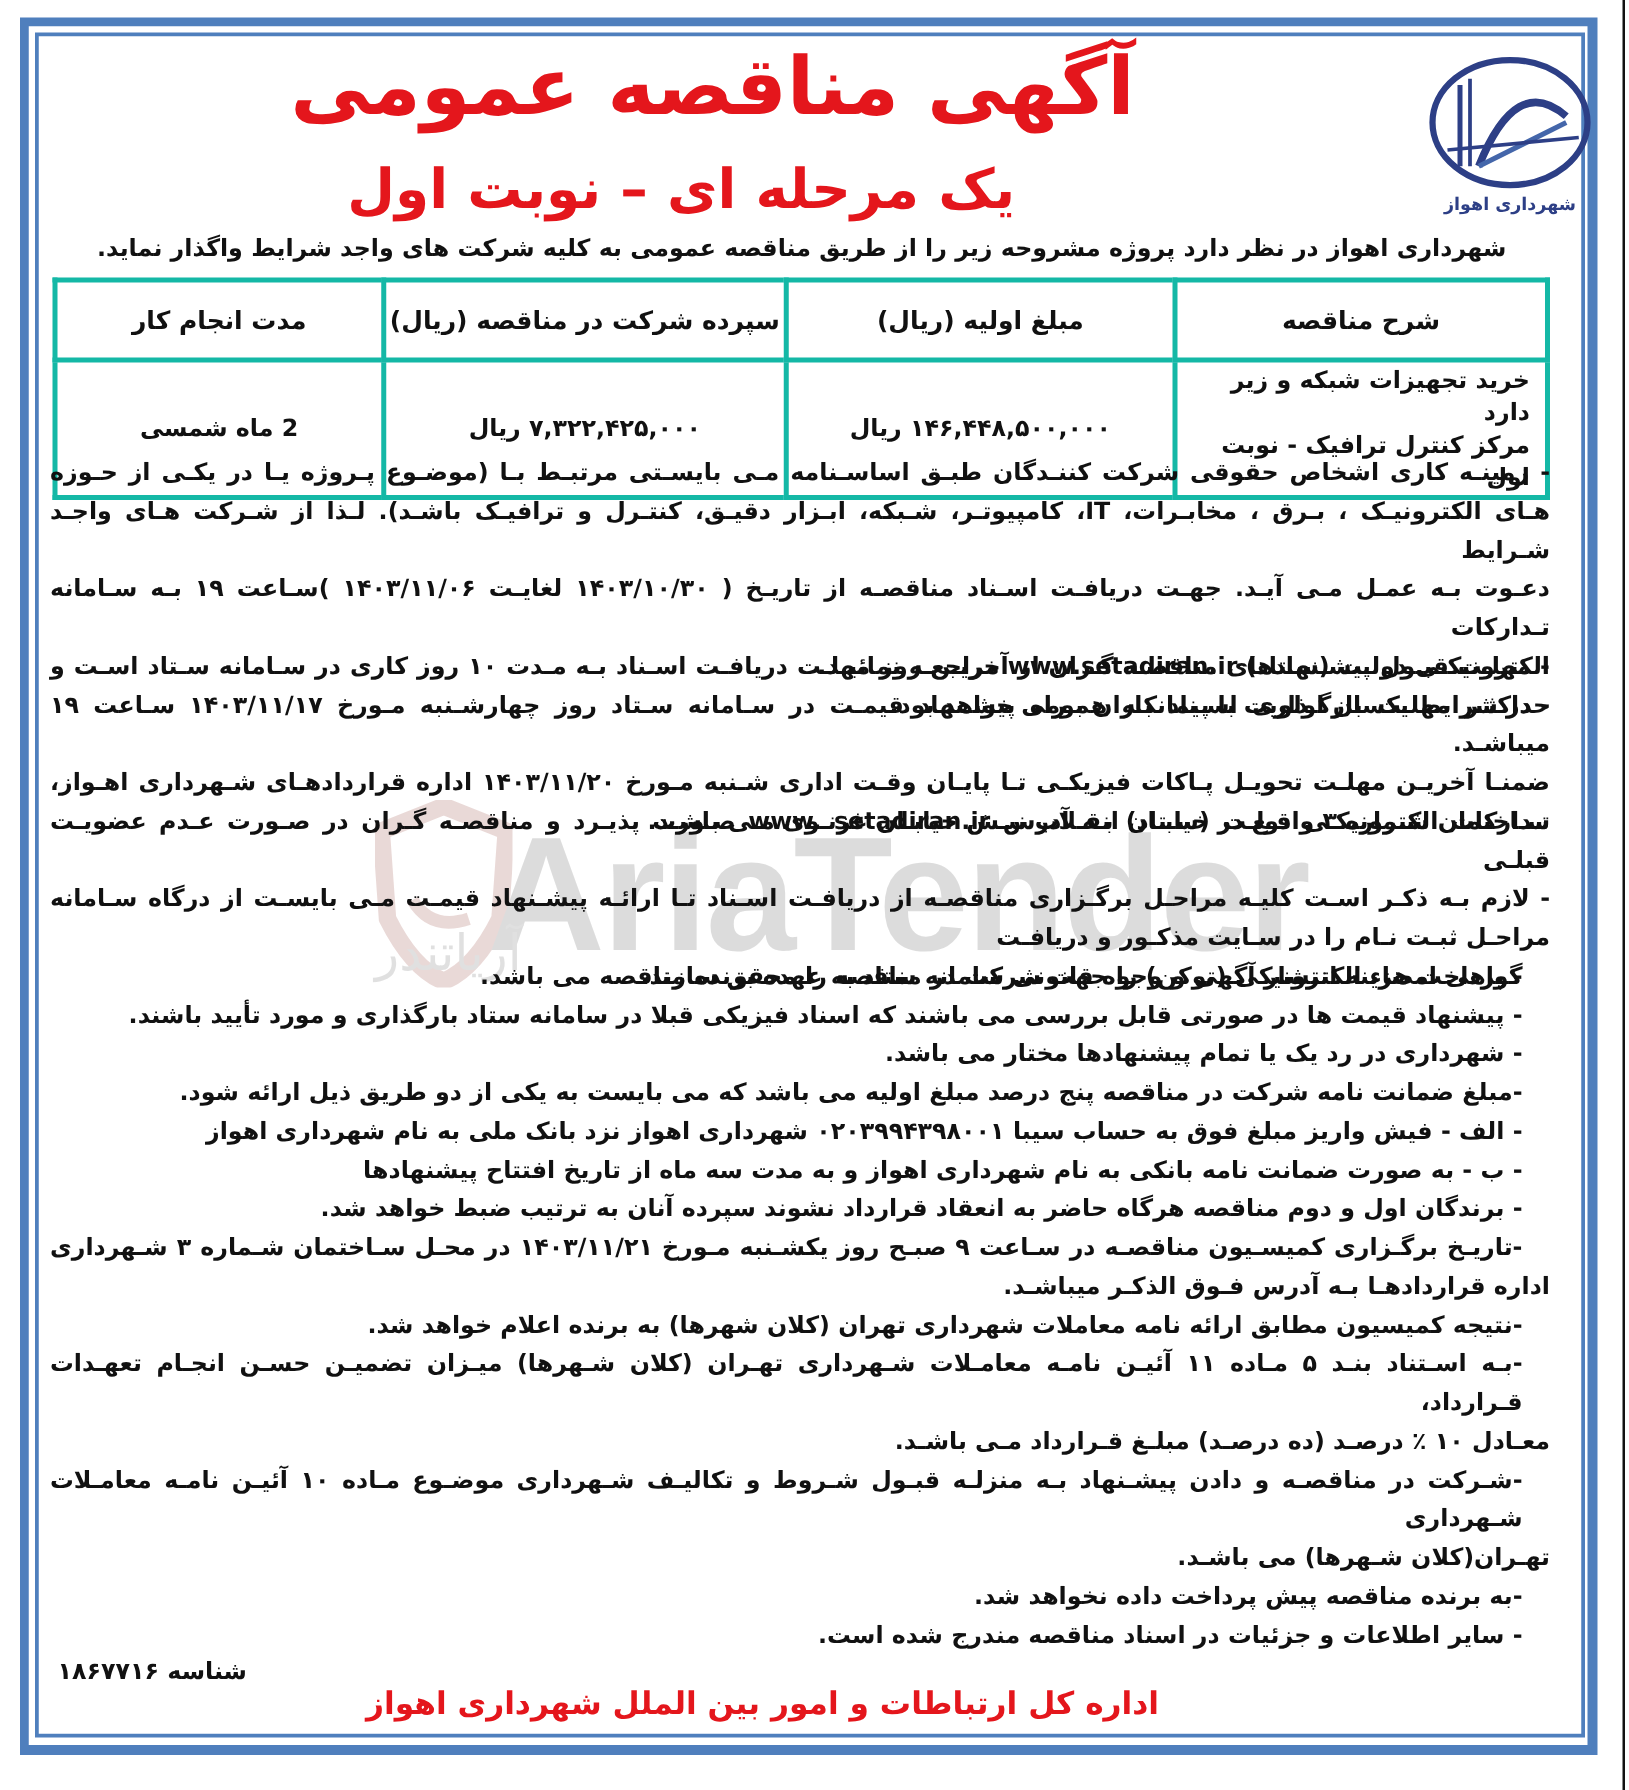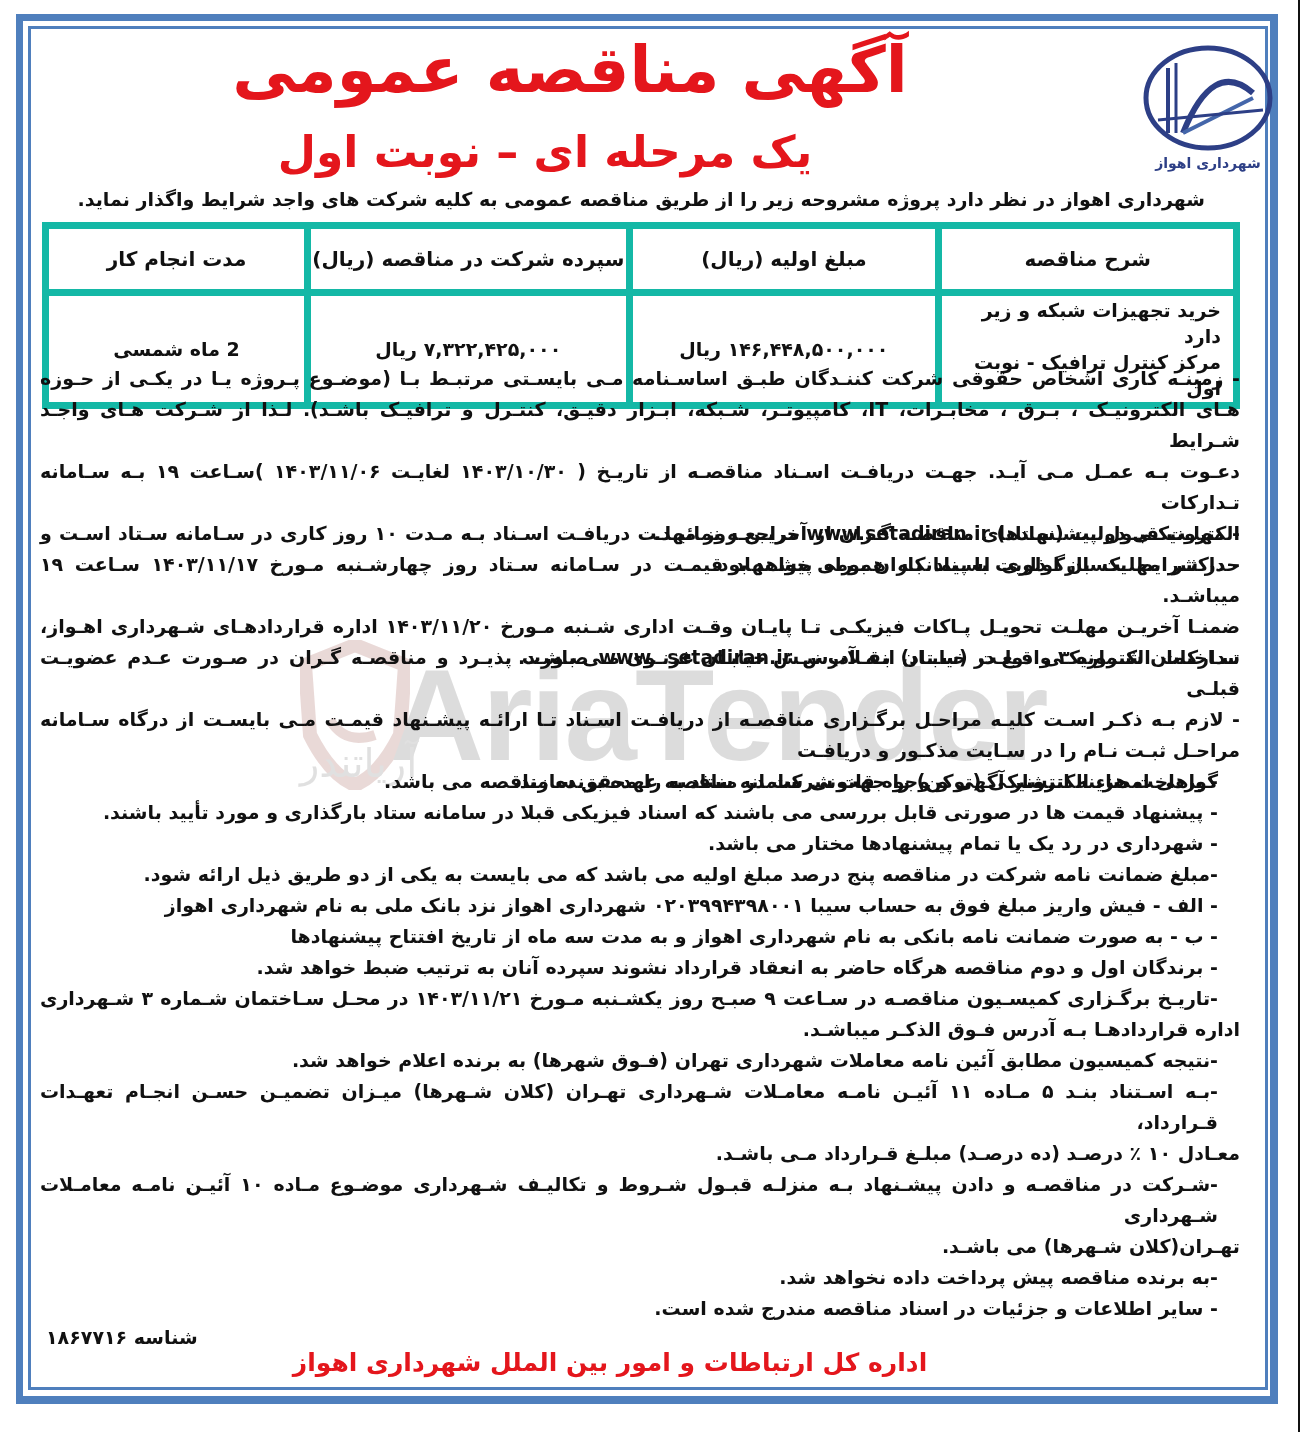--- a/index.html
+++ b/index.html
@@ -6,21 +6,21 @@
   body { width:1303px; height:1432px; position:relative; overflow:hidden; font-family:"DejaVu Sans", sans-serif; }
   .frame-outer { position:absolute; left:16px; top:14px; width:1262px; height:1390px; border:7px solid #4f7fbd; border-right-width:8px; border-bottom-width:8px; box-sizing:border-box; }
   .frame-inner { position:absolute; left:28px; top:26px; width:1240px; height:1364px; border:3px solid #4f7fbd; box-sizing:border-box; }
   .right-line { position:absolute; left:1298px; top:0; width:2px; height:1432px; background:#111; }
   .content { position:absolute; left:40px; top:30px; width:1200px; direction:rtl; color:#111; }
   .logo { position:absolute; right:-38px; top:8px; width:140px; height:140px; }
   .title { position:absolute; left:0; right:0; top:0px; text-align:center; color:#e4161c; font-weight:bold; font-size:64px; line-height:80px; font-family:"DejaVu Sans", sans-serif; transform:translateX(-70px); }
   .subtitle { position:absolute; left:0; right:0; top:92px; text-align:center; color:#e4161c; font-weight:bold; font-size:44px; line-height:60px; transform:translateX(-95px); }
   .intro { position:absolute; right:35px; top:158px; font-size:19px; font-weight:bold; white-space:nowrap; }
   table.tender { position:absolute; left:2px; top:192px; width:1198px; border-collapse:collapse; direction:rtl; }
-  table.tender th, table.tender td { border:7px solid #14b8a6; text-align:center; font-weight:bold; }
+  table.tender th, table.tender td { border:4px solid #14b8a6; text-align:center; font-weight:bold; }
   table.tender th { height:58px; font-size:20px; }
   table.tender td { height:72px; font-size:19px; }
   table.tender td.desc { text-align:right; padding-right:12px; line-height:26px; }
   .para { position:absolute; right:0; left:0; font-size:19px; font-weight:bold; line-height:31px; text-align:justify; text-align-last:right; }
   .p-line { display:block; white-space:nowrap; }
   .just { text-align:justify; text-align-last:justify; white-space:normal; }
   .watermark { position:absolute; left:300px; top:640px; width:700px; height:160px; opacity:0.22; pointer-events:none; }
   .wm-text { position:absolute; left:90px; top:0; font-size:130px; font-weight:bold; color:#666; letter-spacing:-2px; line-height:150px; font-family:"Liberation Sans", sans-serif; }
   .wm-sub { position:absolute; left:0px; top:100px; font-size:40px; color:#777; direction:rtl; letter-spacing:18px; }
   .id-label { position:absolute; left:6px; top:1296px; font-size:19px; font-weight:bold; direction:rtl; }
@@ -107,21 +107,21 @@
     <span class="p-line">- شهرداری در رد یک یا تمام پیشنهادها مختار می باشد.</span>
     <span class="p-line">-مبلغ ضمانت نامه شرکت در مناقصه پنج درصد مبلغ اولیه می باشد که می بایست به یکی از دو طریق ذیل ارائه شود.</span>
     <span class="p-line">- الف - فیش واریز مبلغ فوق به حساب سیبا ۰۲۰۳۹۹۴۳۹۸۰۰۱ شهرداری اهواز نزد بانک ملی به نام شهرداری اهواز</span>
     <span class="p-line">- ب - به صورت ضمانت نامه بانکی به نام شهرداری اهواز و به مدت سه ماه از تاریخ افتتاح پیشنهادها</span>
     <span class="p-line">- برندگان اول و دوم مناقصه هرگاه حاضر به انعقاد قرارداد نشوند سپرده آنان به ترتیب ضبط خواهد شد.</span>
   </div>
 
   <div class="para" style="top:953px">
     <span class="p-line just" style="padding-right:22px">-تاریـخ برگـزاری کمیسـیون مناقصـه در سـاعت ۹ صبـح روز یکشـنبه مـورخ ۱۴۰۳/۱۱/۲۱ در محـل سـاختمان شـماره ۳ شـهرداری</span>
     <span class="p-line">اداره قراردادهـا بـه آدرس فـوق الذکـر میباشـد.</span>
-    <span class="p-line" style="padding-right:22px">-نتیجه کمیسیون مطابق آئین نامه معاملات شهرداری تهران (فـوق شهرها) به برنده اعلام خواهد شد.</span>
+    <span class="p-line" style="padding-right:22px">-نتیجه کمیسیون مطابق ارائه نامه معاملات شهرداری تهران (کلان شهرها) به برنده اعلام خواهد شد.</span>
   </div>
 
   <div class="para" style="top:1046px">
     <span class="p-line just" style="padding-right:22px">-بـه اسـتناد بنـد ۵ مـاده ۱۱ آئیـن نامـه معامـلات شـهرداری تهـران (کلان شـهرها) میـزان تضمیـن حسـن انجـام تعهـدات قـرارداد،</span>
     <span class="p-line">معـادل ۱۰ ٪ درصـد (ده درصـد) مبلـغ قـرارداد مـی باشـد.</span>
     <span class="p-line just" style="padding-right:22px">-شـرکت در مناقصـه و دادن پیشـنهاد بـه منزلـه قبـول شـروط و تکالیـف شـهرداری موضـوع مـاده ۱۰ آئیـن نامـه معامـلات شـهرداری</span>
     <span class="p-line">تهـران(کلان شـهرها) می باشـد.</span>
     <span class="p-line" style="padding-right:22px">-به برنده مناقصه پیش پرداخت داده نخواهد شد.</span>
     <span class="p-line" style="padding-right:22px">- سایر اطلاعات و جزئیات در اسناد مناقصه مندرج شده است.</span>
   </div>

